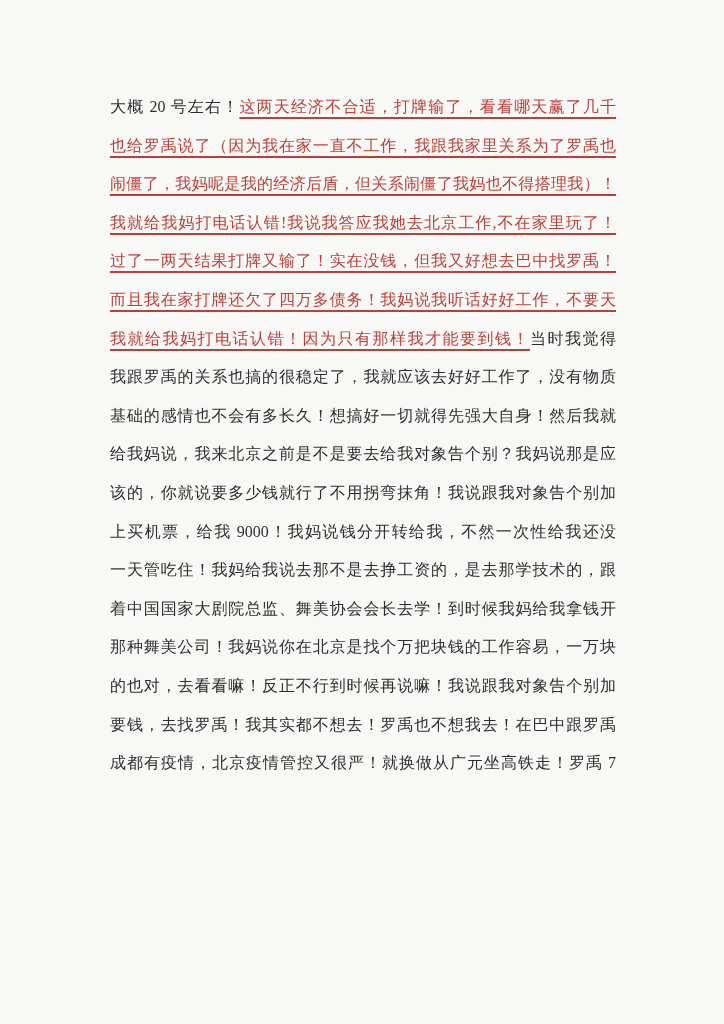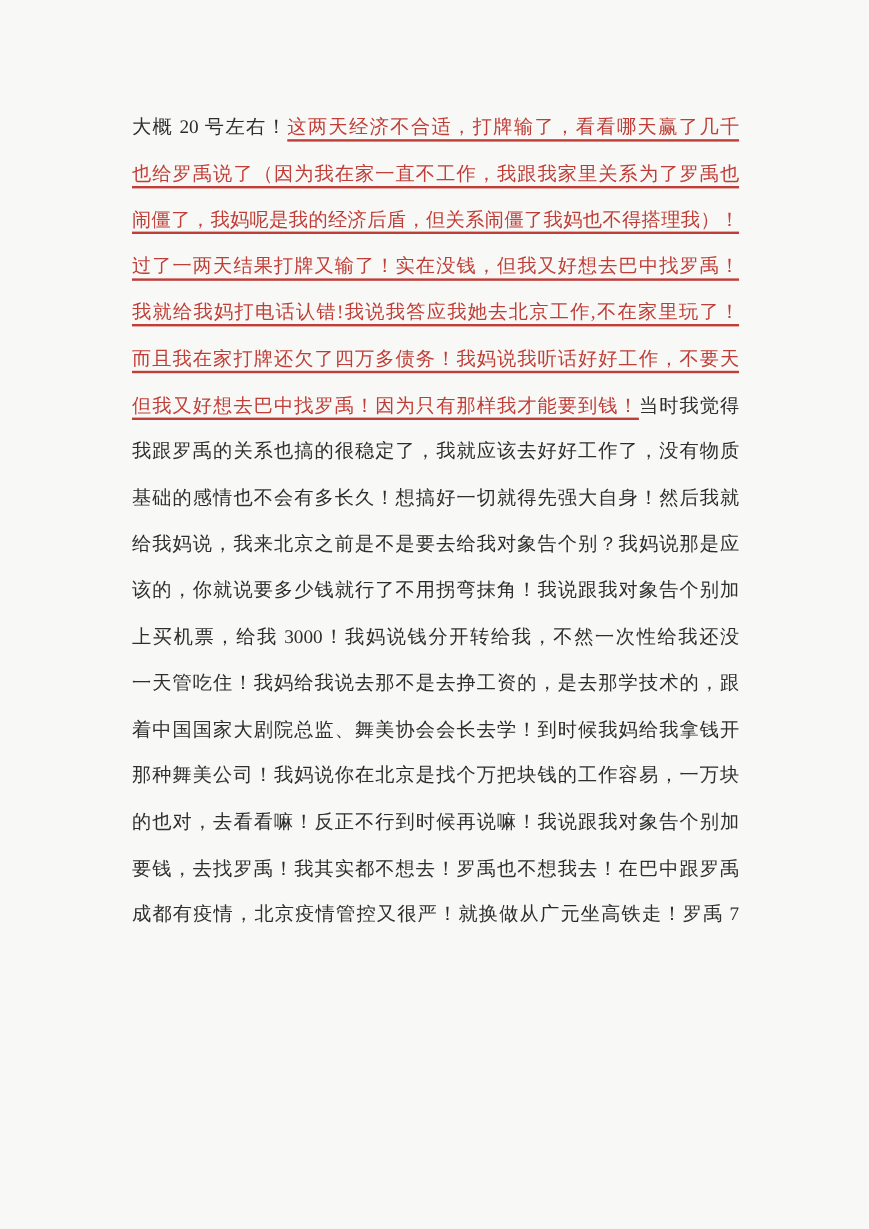--- a/index.html
+++ b/index.html
@@ -49,29 +49,29 @@
   }
 </style>
 </head>
 <body>
 
 <div class="page">
   <div class="text-block">
       <div class="line"><span class="seg black">大概 20 号左右！</span><span class="seg red">这两天经济不合适，打牌输了，看看哪天赢了几千</span></div>
       <div class="line"><span class="seg red">也给罗禹说了（因为我在家一直不工作，我跟我家里关系为了罗禹也</span></div>
       <div class="line"><span class="seg red">闹僵了，我妈呢是我的经济后盾，但关系闹僵了我妈也不得搭理我）！</span></div>
+      <div class="line"><span class="seg red">我就给我妈打电话认错!我说我答应我她去北京工作,不在家里玩了！</span></div>
       <div class="line"><span class="seg red">过了一两天结果打牌又输了！实在没钱，但我又好想去巴中找罗禹！</span></div>
-      <div class="line"><span class="seg red">我就给我妈打电话认错!我说我答应我她去北京工作,不在家里玩了！</span></div>
       <div class="line"><span class="seg red">而且我在家打牌还欠了四万多债务！我妈说我听话好好工作，不要天</span></div>
-      <div class="line"><span class="seg red">但我又好想去巴中找罗禹！因为只有那样我才能要到钱！</span><span class="seg black">当时我觉得</span></div>
+      <div class="line"><span class="seg red">我就给我妈打电话认错！因为只有那样我才能要到钱！</span><span class="seg black">当时我觉得</span></div>
       <div class="line"><span class="seg black">我跟罗禹的关系也搞的很稳定了，我就应该去好好工作了，没有物质</span></div>
       <div class="line"><span class="seg black">基础的感情也不会有多长久！想搞好一切就得先强大自身！然后我就</span></div>
       <div class="line"><span class="seg black">给我妈说，我来北京之前是不是要去给我对象告个别？我妈说那是应</span></div>
       <div class="line"><span class="seg black">该的，你就说要多少钱就行了不用拐弯抹角！我说跟我对象告个别加</span></div>
-      <div class="line"><span class="seg black">上买机票，给我 3000！我妈说钱分开转给我，不然一次性给我还没</span></div>
+      <div class="line"><span class="seg black">上买机票，给我 9000！我妈说钱分开转给我，不然一次性给我还没</span></div>
       <div class="line"><span class="seg black">一天管吃住！我妈给我说去那不是去挣工资的，是去那学技术的，跟</span></div>
       <div class="line"><span class="seg black">着中国国家大剧院总监、舞美协会会长去学！到时候我妈给我拿钱开</span></div>
       <div class="line"><span class="seg black">那种舞美公司！我妈说你在北京是找个万把块钱的工作容易，一万块</span></div>
       <div class="line"><span class="seg black">的也对，去看看嘛！反正不行到时候再说嘛！我说跟我对象告个别加</span></div>
       <div class="line"><span class="seg black">要钱，去找罗禹！我其实都不想去！罗禹也不想我去！在巴中跟罗禹</span></div>
       <div class="line"><span class="seg black">成都有疫情，北京疫情管控又很严！就换做从广元坐高铁走！罗禹 7</span></div>
     </div>
 </div>
 
 </body></html>

